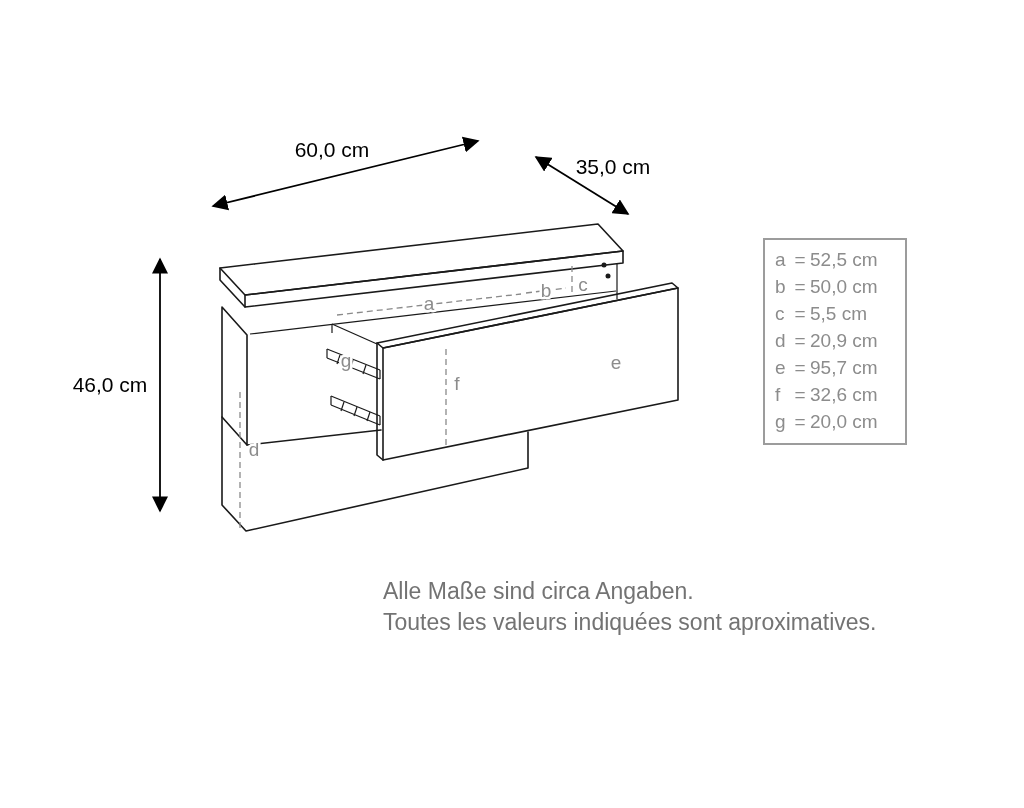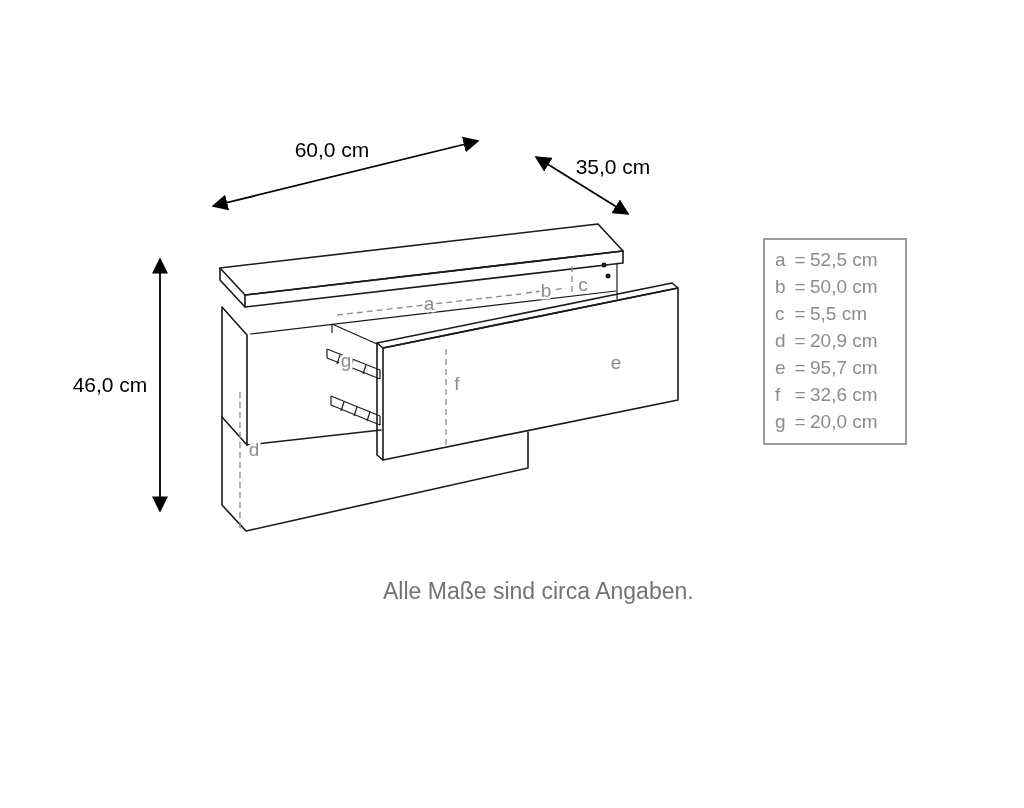--- a/index.html
+++ b/index.html
@@ -180,15 +180,16 @@
     </div>
     <div class="legend-row">
       <span class="legend-key">g</span>
       <span class="legend-eq">=</span>
       <span class="legend-val">20,0 cm</span>
     </div>
   </div>
 
   <div id="notes">
     <div>Alle Maße sind circa Angaben.</div>
+    <div>Toutes les valeurs indiquées sont aproximatives.</div>
   </div>
 
 </div>
 
 </body></html>

